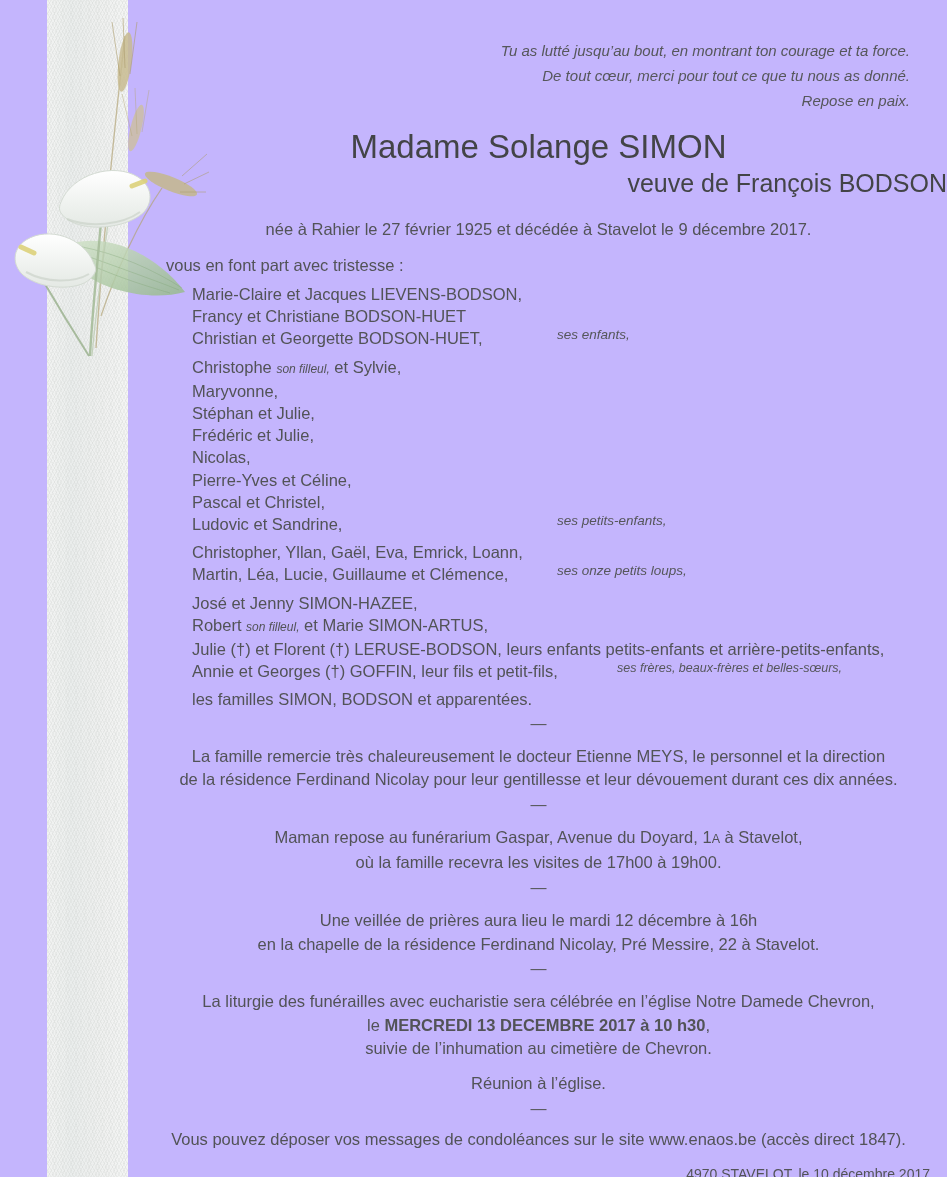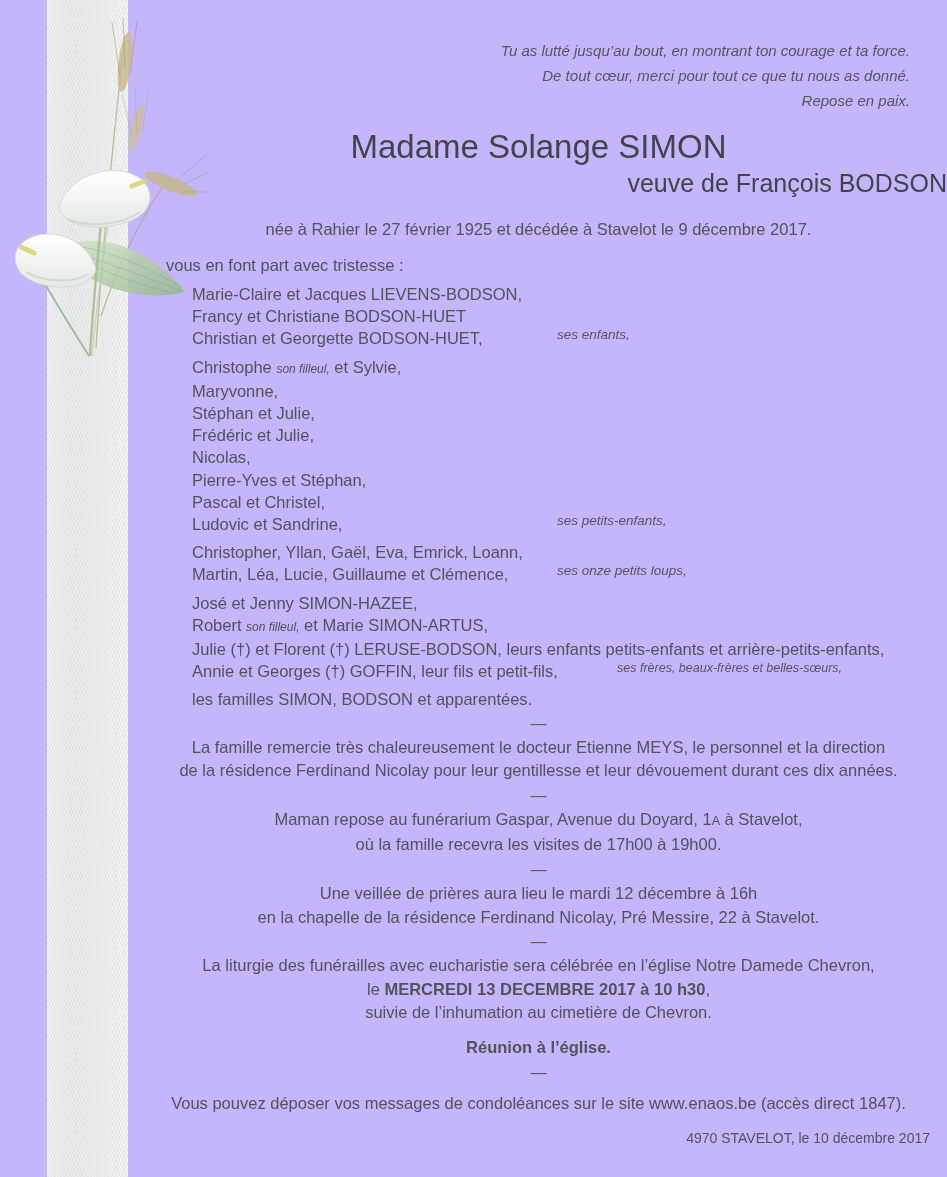--- a/index.html
+++ b/index.html
@@ -29,24 +29,24 @@
   .subtitle{margin-top:2px;text-align:right;font-size:25px;line-height:30px;color:#434447;}
   .birth{margin-top:19px;text-align:center;font-size:16.5px;line-height:24px;}
   .intro{margin-top:13px;margin-left:36px;font-size:16.5px;line-height:23px;}
   .group{margin-left:62px;margin-top:6px;font-size:16.5px;line-height:22.2px;}
   .fline{position:relative;white-space:nowrap;}
   .filleul{font-size:12px;font-style:italic;}
   .rlabel{position:absolute;left:365px;bottom:3px;font-size:13.5px;font-style:italic;
     white-space:nowrap;color:#55565a;}
   .rlabel.wide{left:425px;font-size:12.5px;}
   .sep{margin-top:4px;text-align:center;font-size:16px;line-height:18px;color:#58595c;}
-  .cpara{margin-top:3px;text-align:center;font-size:16.5px;line-height:23.6px;}
+  .cpara{margin-top:12px;text-align:center;font-size:16.5px;line-height:23.6px;}
   .cpara .b{font-weight:bold;}
   .sc{font-size:12.5px;}
-  .reunion{margin-top:11px;font-weight:bold;}
+  .reunion{margin-top:11px;}
   .condolences{margin-top:10px;}
   .citydate{margin-top:11px;padding-right:17px;text-align:right;font-size:14px;line-height:24px;}
 </style>
 </head>
 <body>
 
 <div class="card">
 
   <div class="strip"></div>
 
@@ -107,21 +107,21 @@
       <div class="fline"><span>Christian et Georgette BODSON-HUET,</span>
         <span class="rlabel">ses enfants,</span></div>
     </div>
 
     <div class="group">
       <div class="fline"><span>Christophe </span><span class="filleul">son filleul,</span><span> et Sylvie,</span></div>
       <div class="fline"><span>Maryvonne,</span></div>
       <div class="fline"><span>Stéphan et Julie,</span></div>
       <div class="fline"><span>Frédéric et Julie,</span></div>
       <div class="fline"><span>Nicolas,</span></div>
-      <div class="fline"><span>Pierre-Yves et Stéphan,</span></div>
+      <div class="fline"><span>Pierre-Yves et Céline,</span></div>
       <div class="fline"><span>Pascal et Christel,</span></div>
       <div class="fline"><span>Ludovic et Sandrine,</span>
         <span class="rlabel">ses petits-enfants,</span></div>
     </div>
 
     <div class="group">
       <div class="fline"><span>Christopher, Yllan, Gaël, Eva, Emrick, Loann,</span></div>
       <div class="fline"><span>Martin, Léa, Lucie, Guillaume et Clémence,</span>
         <span class="rlabel">ses onze petits loups,</span></div>
     </div>

